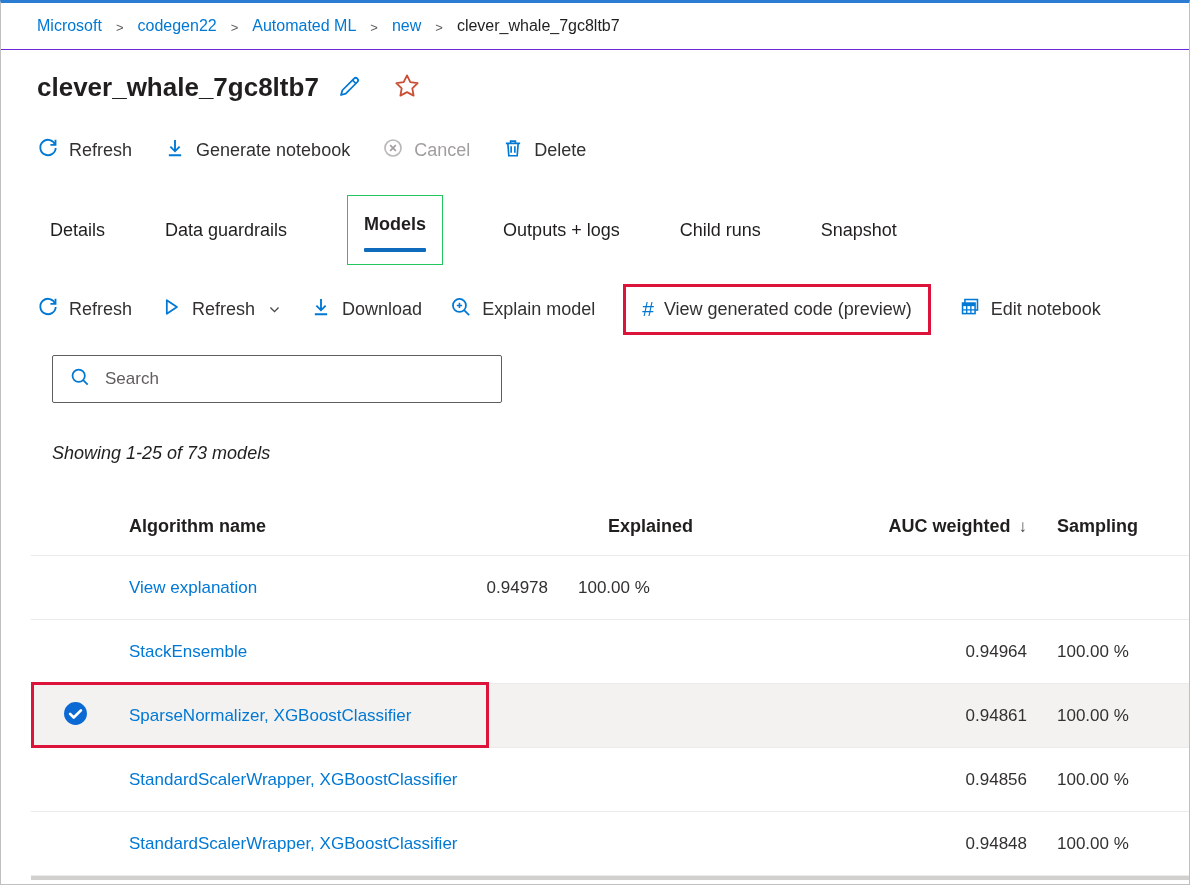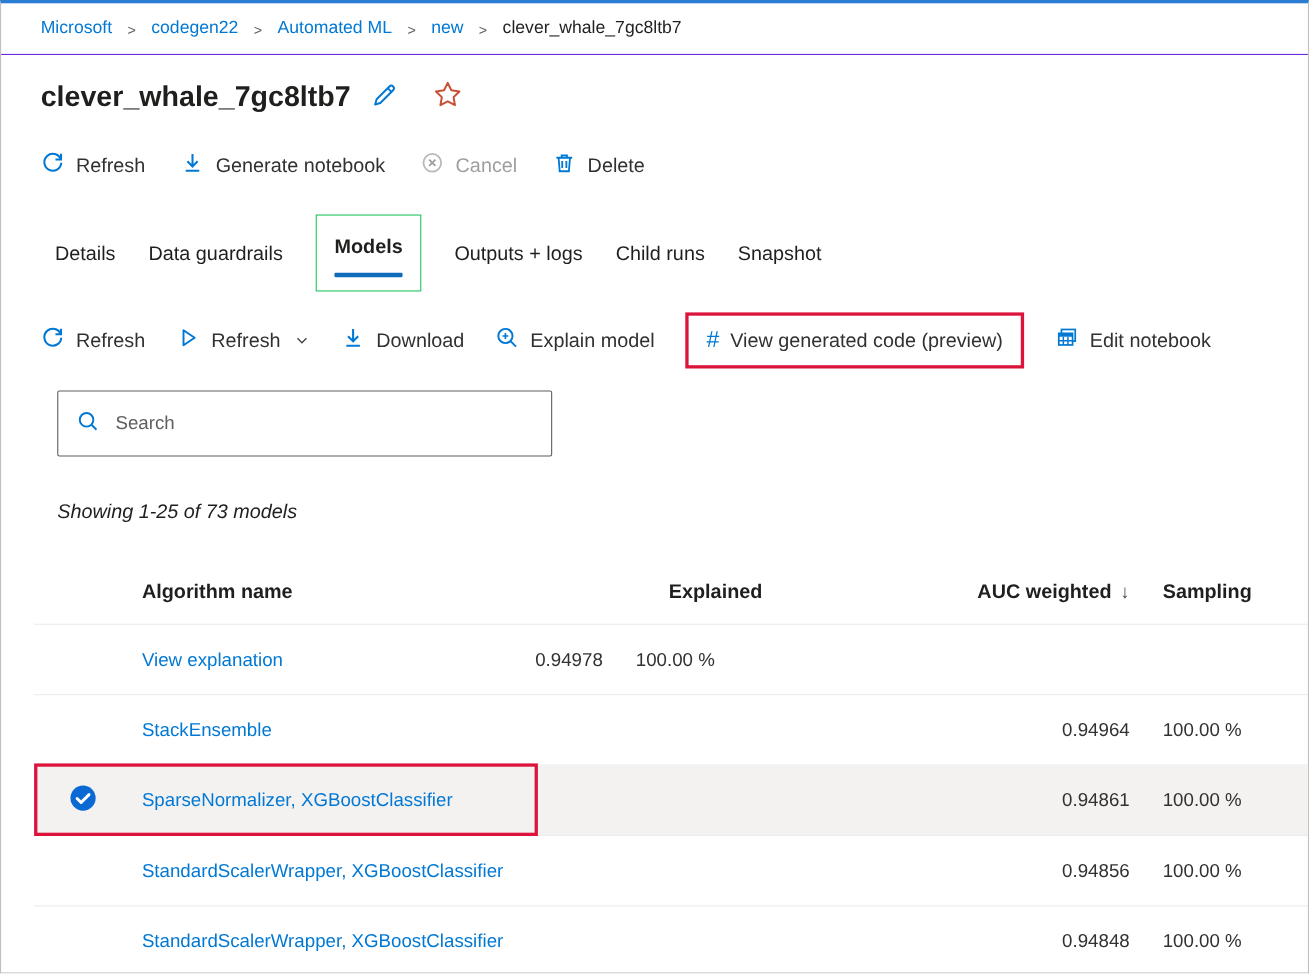--- a/index.html
+++ b/index.html
@@ -27,27 +27,27 @@
   
   .toolbar { display: flex; align-items: center; margin-left: 36px; }
   .toolbar-run { margin-top: 26px; height: 42px; gap: 32px; }
   .toolbar-models { margin-top: 2px; height: 68px; gap: 28px; }
   .tb-btn { display: flex; align-items: center; gap: 10px; background: none; border: none; padding: 0; font-family: inherit; font-size: 18px; color: #323130; cursor: pointer; white-space: nowrap; }
   .tb-btn.disabled { color: #a19f9d; cursor: default; align-items: center; }
   .chev { margin-left: 2px; display: flex; }
   .hash-glyph { color: #0078d4; font-size: 21px; font-weight: 400; line-height: 20px; }
   .code-annotation { border: 3px solid #dc143c; padding: 12px 16px; display: flex; align-items: center; }
   
-  .tabs { display: flex; align-items: center; gap: 30px; margin: 16px 0 0 49px; height: 86px; }
+  .tabs { display: flex; align-items: center; gap: 60px; margin: 16px 0 0 49px; height: 86px; }
   .tab { font-size: 18px; color: #201f1e; cursor: pointer; white-space: nowrap; }
   .tab-annotation { border: 1px solid #22c55e; padding: 18px 16px 12px 16px; }
   .tab-active { font-weight: 700; }
   .tab-underline { display: block; height: 4px; background: #0f6cbd; margin-top: 13px; border-radius: 1px; }
   
-  .search-box { margin: 12px 0 0 51px; width: 450px; height: 60px; border: 1px solid #605e5c; border-radius: 2px; display: flex; align-items: center; gap: 12px; padding: 0 25px 0 16px; background: #fff; }
+  .search-box { margin: 12px 0 0 51px; width: 450px; height: 48px; border: 1px solid #605e5c; border-radius: 2px; display: flex; align-items: center; gap: 12px; padding: 0 25px 0 16px; background: #fff; }
   .search-box input { flex: 1; border: none; outline: none; background: transparent; font-family: inherit; font-size: 17px; color: #201f1e; }
   .search-box input::placeholder { color: #605e5c; opacity: 1; }
   
   .summary { margin: 40px 0 0 51px; font-size: 18px; color: #201f1e; font-style: italic; }
   
   .table { margin: 34px 0 0 30px; width: 1160px; font-size: 17px; }
   .thead { display: flex; align-items: center; height: 58px; border-bottom: 1px solid #edebe9; font-weight: 700; font-size: 18px; }
   .row { position: relative; display: flex; align-items: center; height: 64px; border-bottom: 1px solid #edebe9; }
   .row.selected { background: #f3f2f1; }
   .col-select { width: 98px; flex: none; display: flex; align-items: center; padding-left: 32px; }

